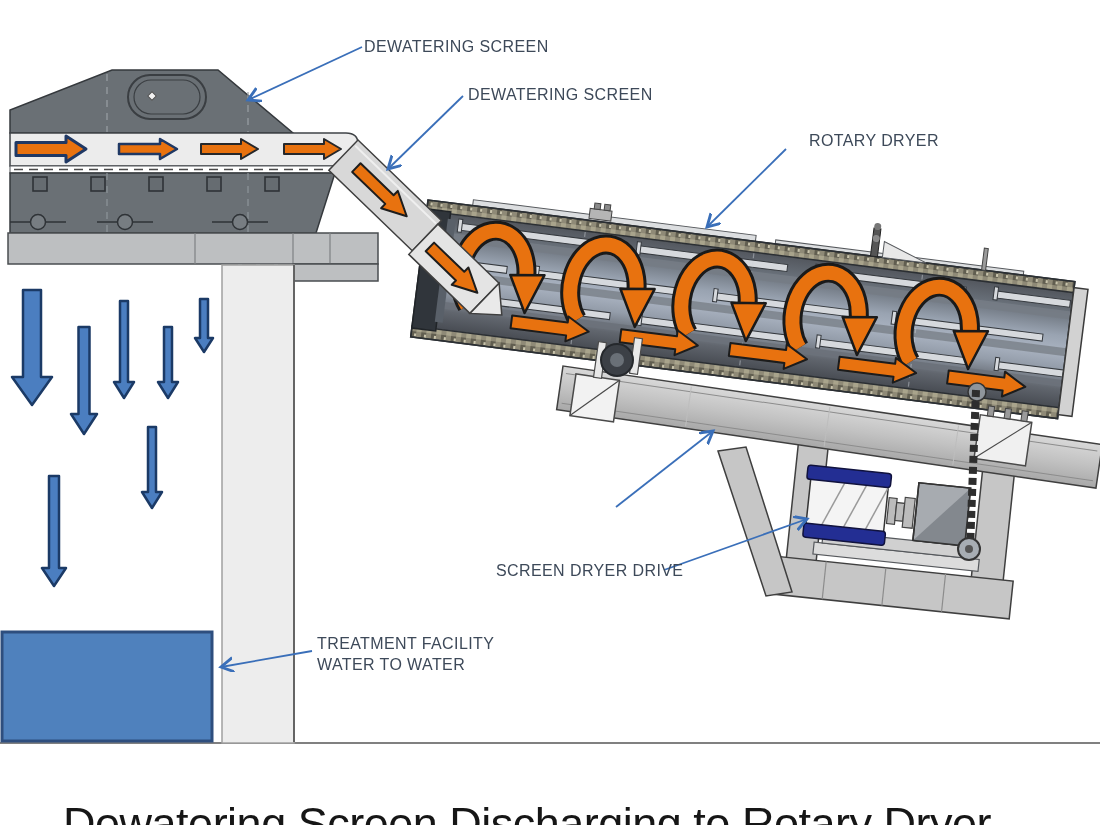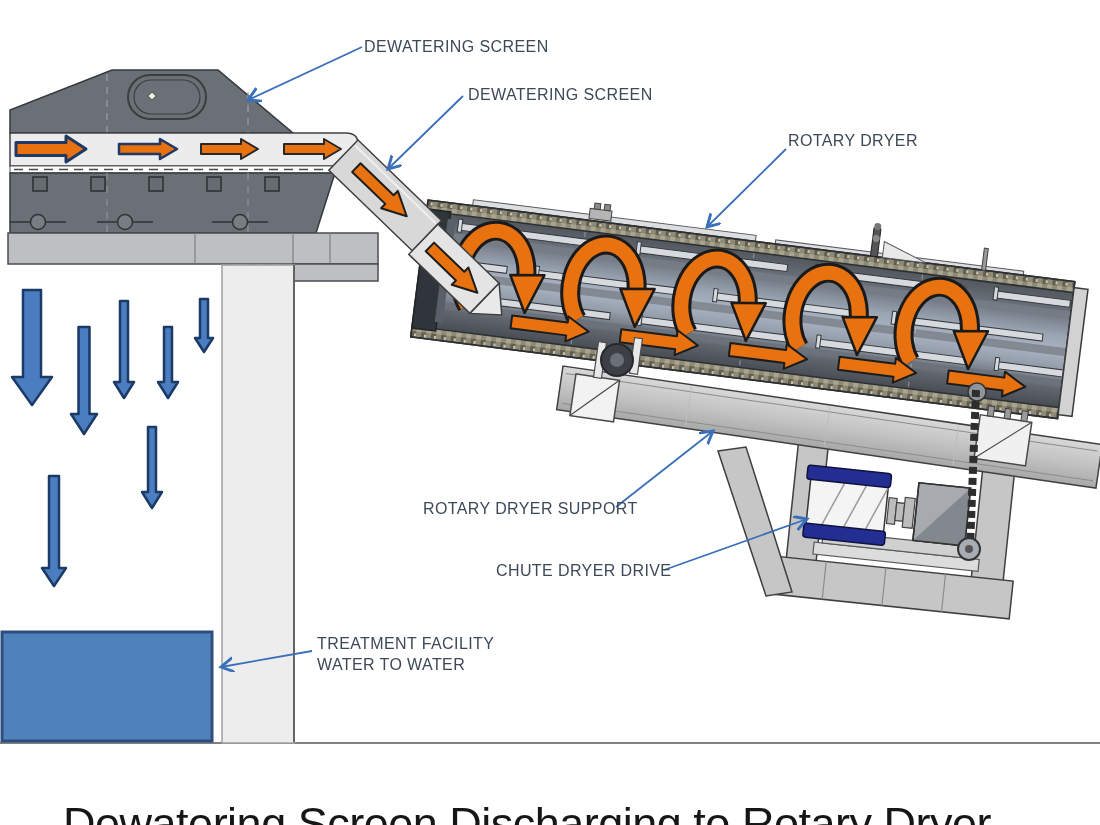--- a/index.html
+++ b/index.html
@@ -294,27 +294,24 @@
     <line class="leader" x1="312" y1="651" x2="221" y2="667" marker-end="url(#lh)"></line>
   </g>
 </svg>
 
 <div class="lbl" style="left:364px;top:36px">
   <span>DEWATERING SCREEN</span>
 </div>
 <div class="lbl" style="left:468px;top:84px">
   <span class="ln">DEWATERING SCREEN</span>
 </div>
-<div class="lbl" style="left:788px;top:130px">
+<div class="lbl" style="left:809px;top:130px">
   <span>ROTARY DRYER</span>
 </div>
-<div class="lbl" style="left:423px;top:498px">
-  <span>ROTARY DRYER SUPPORT</span>
-</div>
 <div class="lbl" style="left:496px;top:560px">
-  <span>CHUTE DRYER DRIVE</span>
+  <span>SCREEN DRYER DRIVE</span>
 </div>
 <div class="lbl" style="left:317px;top:633px;line-height:21px">
   <span class="ln">TREATMENT FACILITY</span>
   <span class="ln">WATER TO WATER</span>
 </div>
 <div id="title">Dewatering Screen Discharging to Rotary Dryer</div>
 </div>
 
 </body></html>

